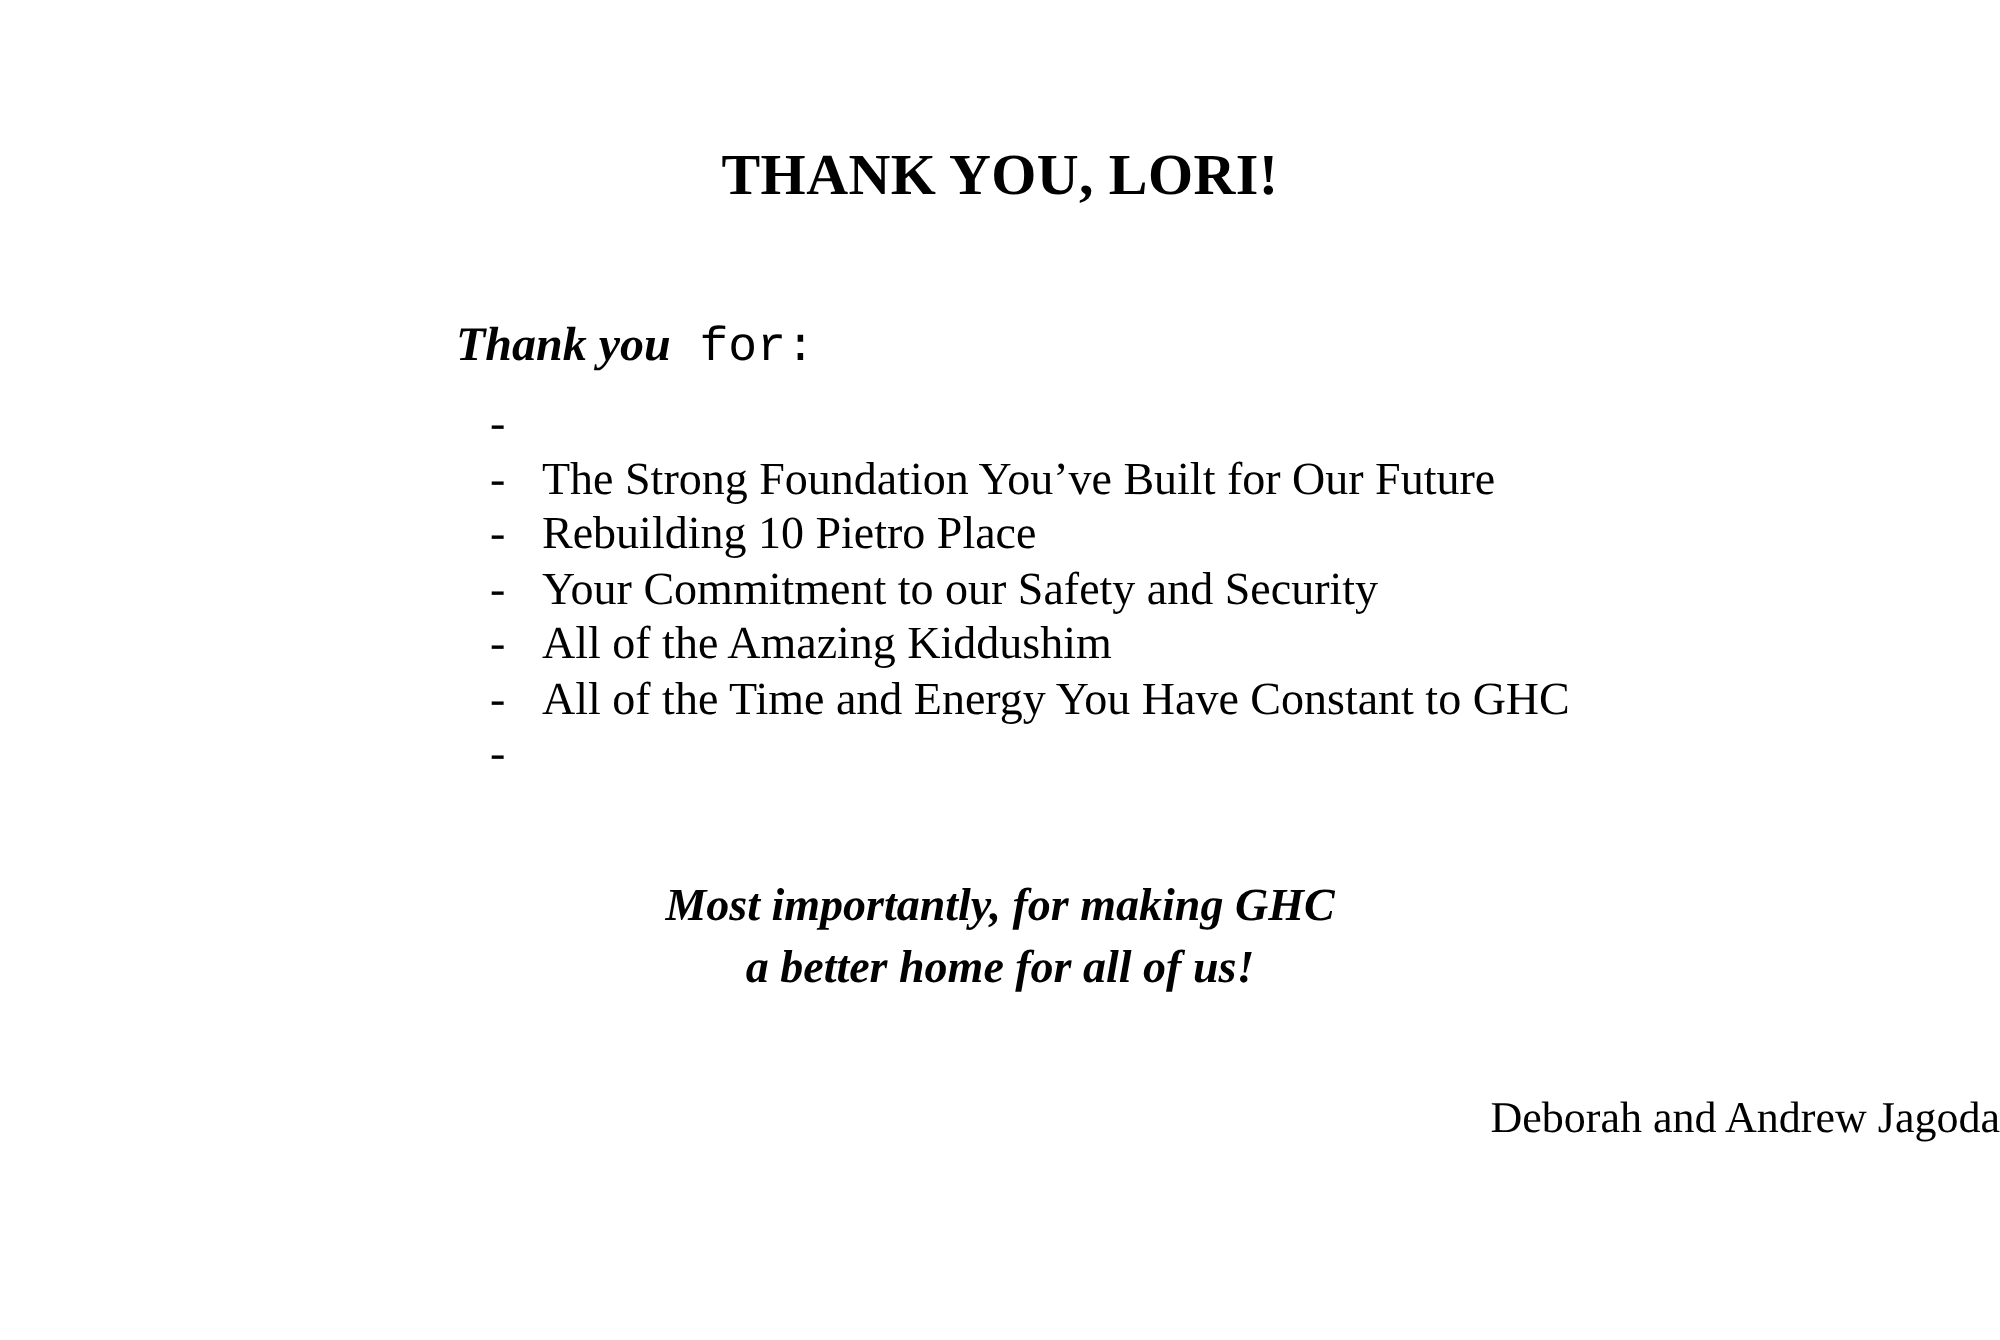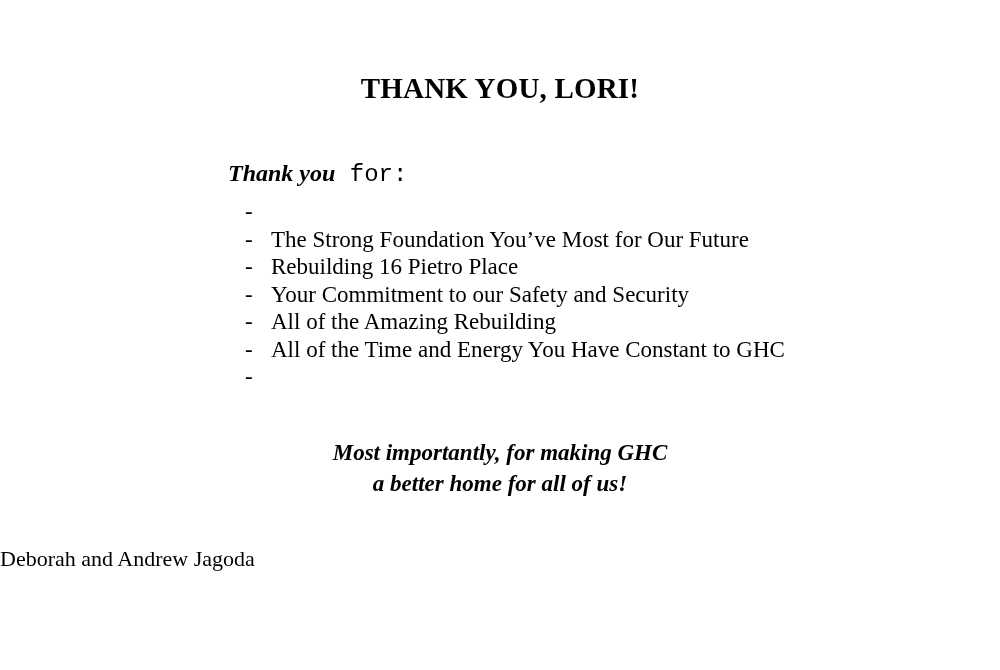--- a/index.html
+++ b/index.html
@@ -73,54 +73,54 @@
     line-height: 31px;
   }
   .closing .closing-line {
     display: block;
   }
   .signature {
     position: absolute;
     top: 546px;
     left: 0;
     width: 1000px;
-    text-align: left;
+    text-align: right;
     font-size: 22px;
   }
 </style>
 </head>
 <body>
 
 <div class="slide">
 
   <div class="title">THANK YOU, LORI!</div>
 
   <div class="lead">
     <span class="lead-strong">Thank you</span><span class="lead-rest"> for:</span>
   </div>
 
   <div class="bullets">
     <div class="bullet">
       <span class="dash">-</span>
     </div>
     <div class="bullet">
       <span class="dash">-</span>
-      <span class="bullet-text">The Strong Foundation You’ve Most for Our Future</span>
+      <span class="bullet-text">The Strong Foundation You’ve Built for Our Future</span>
     </div>
     <div class="bullet">
       <span class="dash">-</span>
-      <span class="bullet-text">Rebuilding 16 Pietro Place</span>
+      <span class="bullet-text">Rebuilding 10 Pietro Place</span>
     </div>
     <div class="bullet">
       <span class="dash">-</span>
       <span class="bullet-text">Your Commitment to our Safety and Security</span>
     </div>
     <div class="bullet">
       <span class="dash">-</span>
-      <span class="bullet-text">All of the Amazing Rebuilding</span>
+      <span class="bullet-text">All of the Amazing Kiddushim</span>
     </div>
     <div class="bullet">
       <span class="dash">-</span>
       <span class="bullet-text">All of the Time and Energy You Have Constant to GHC</span>
     </div>
     <div class="bullet">
       <span class="dash">-</span>
     </div>
   </div>
 

